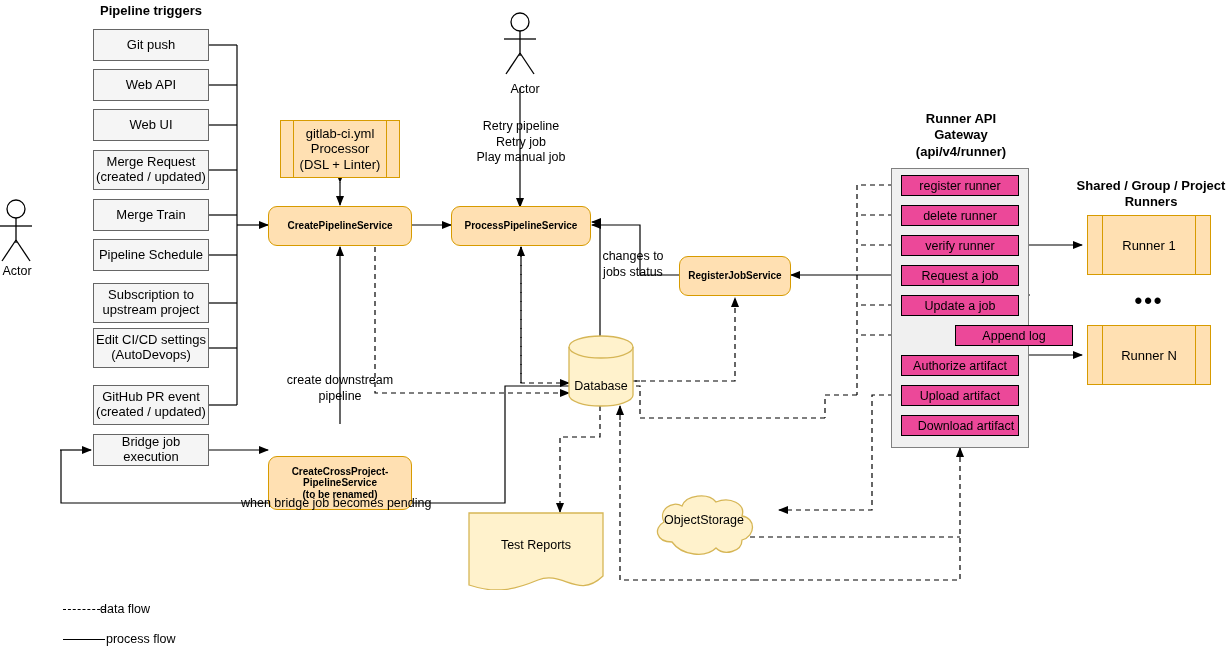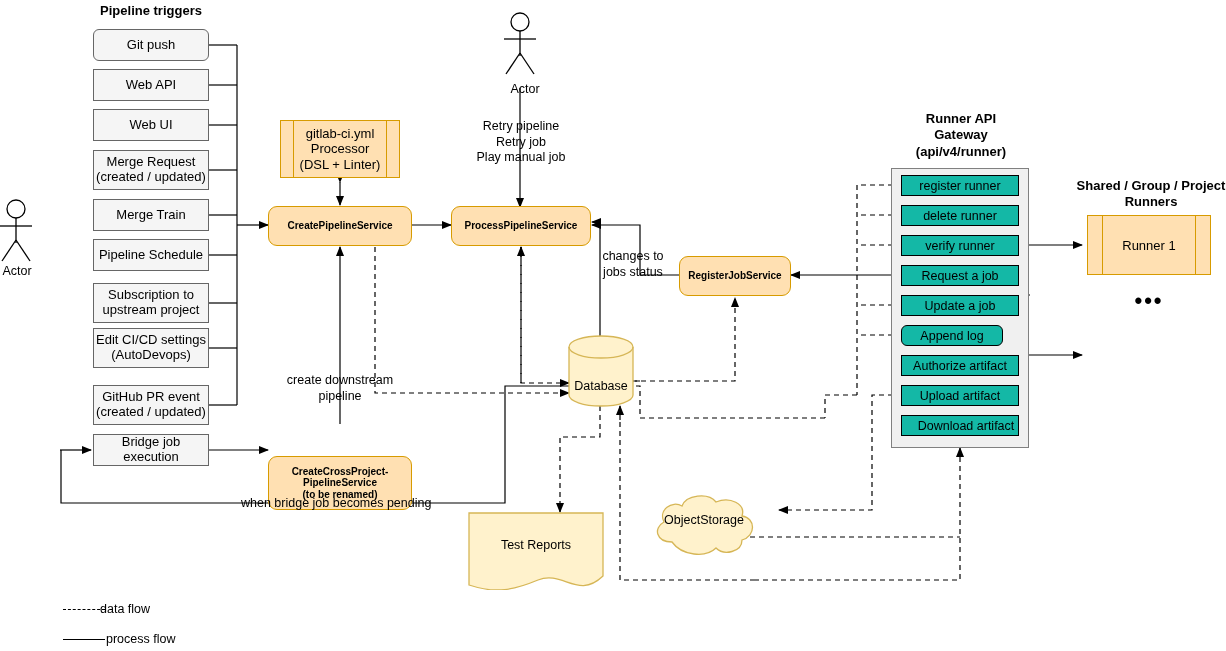--- a/index.html
+++ b/index.html
@@ -4,21 +4,21 @@
 <style>
   html,body{margin:0;padding:0;background:#ffffff;}
   body{font-family:"Liberation Sans", sans-serif;}
   #stage{position:relative;width:1226px;height:651px;background:#fff;overflow:hidden;}
   #wires{position:absolute;left:0;top:0;width:1226px;height:651px;pointer-events:none;}
 
   .node{position:absolute;box-sizing:border-box;display:flex;align-items:center;justify-content:center;text-align:center;line-height:1.15;}
   .trigger{background:#f5f5f5;border:1px solid #666666;color:#000;font-size:13px;}
   .svc{background:#ffe0b2;border:1px solid #d79b00;border-radius:9px;color:#000;font-size:10px;font-weight:bold;}
   .gw-panel{position:absolute;background:#f0f0f0;border:1px solid #808080;box-sizing:border-box;}
-  .gw-item{position:absolute;background:#14b8a6;border:1px solid #000000;box-sizing:border-box;
+  .gw-item{position:absolute;background:#ec4899;border:1px solid #000000;box-sizing:border-box;
            display:flex;align-items:center;justify-content:center;font-size:12.5px;color:#000;}
   .runner-box{position:absolute;background:#ffe0b2;border:1px solid #d79b00;box-sizing:border-box;
               display:flex;align-items:center;justify-content:center;font-size:13px;color:#000;}
   .runner-box::before,.runner-box::after{content:"";position:absolute;top:0;bottom:0;width:1px;background:#d79b00;}
   .runner-box::before{left:14px;}
   .runner-box::after{right:14px;}
   .comp-box{position:absolute;background:#ffe0b2;border:1px solid #d79b00;box-sizing:border-box;
             display:flex;align-items:center;justify-content:center;font-size:13px;color:#000;text-align:center;line-height:1.2;}
   .comp-box::before,.comp-box::after{content:"";position:absolute;top:0;bottom:0;width:1px;background:#d79b00;}
   .comp-box::before{left:12px;}
@@ -139,21 +139,21 @@
     <circle cx="25" cy="12" r="9" fill="#fff" stroke="#000" stroke-width="1.3"></circle>
     <line x1="25" y1="21" x2="25" y2="46" stroke="#000" stroke-width="1.3"></line>
     <line x1="9" y1="29" x2="41" y2="29" stroke="#000" stroke-width="1.3"></line>
     <line x1="25" y1="43" x2="11" y2="64" stroke="#000" stroke-width="1.3"></line>
     <line x1="25" y1="43" x2="39" y2="64" stroke="#000" stroke-width="1.3"></line>
   </svg>
   <div class="lbl" style="left:495px;top:82px;width:60px;">Actor</div>
 
   <div class="lbl bold" style="left:93px;top:3px;width:116px;">Pipeline triggers</div>
 
-  <div class="node trigger" style="left:93px;top:29px;width:116px;height:32px;border-radius:6px;">Git push</div>
+  <div class="node trigger" style="left:93px;top:29px;width:116px;height:32px;">Git push</div>
   <div class="node trigger" style="left:93px;top:69px;width:116px;height:32px;">Web API</div>
   <div class="node trigger" style="left:93px;top:109px;width:116px;height:32px;">Web UI</div>
   <div class="node trigger" style="left:93px;top:199px;width:116px;height:32px;">Merge Train</div>
   <div class="node trigger" style="left:93px;top:150px;width:116px;height:40px;">Merge Request
 (created / updated)</div>
   <div class="node trigger" style="left:93px;top:239px;width:116px;height:32px;">Pipeline Schedule</div>
   <div class="node trigger" style="left:93px;top:283px;width:116px;height:40px;">Subscription to
 upstream project</div>
   <div class="node trigger" style="left:93px;top:328px;width:116px;height:40px;">Edit CI/CD settings
 (AutoDevops)</div>
@@ -200,28 +200,29 @@
   <div class="lbl bold" style="left:898px;top:111px;width:126px;">Runner API
 Gateway
 (api/v4/runner)</div>
   <div class="gw-panel" style="left:891px;top:168px;width:138px;height:280px;"></div>
 
   <div class="gw-item" style="left:901px;top:175px;width:118px;height:21px;">register runner</div>
   <div class="gw-item" style="left:901px;top:205px;width:118px;height:21px;">delete runner</div>
   <div class="gw-item" style="left:901px;top:235px;width:118px;height:21px;">verify runner</div>
   <div class="gw-item" style="left:901px;top:265px;width:118px;height:21px;">Request a job</div>
   <div class="gw-item" style="left:901px;top:295px;width:118px;height:21px;">Update a job</div>
-  <div class="gw-item" style="left:901px;top:325px;width:102px;height:21px;border-radius:6px;">Append log</div>
+  <div class="gw-item" style="left:955px;top:325px;width:118px;height:21px;">Append log</div>
   <div class="gw-item" style="left:901px;top:355px;width:118px;height:21px;">Authorize artifact</div>
   <div class="gw-item" style="left:901px;top:385px;width:118px;height:21px;">Upload artifact</div>
   <div class="gw-item" style="left:901px;top:415px;width:118px;height:21px;padding-left:12px;">Download artifact</div>
 
   <div class="lbl bold" style="left:1076px;top:178px;width:150px;">Shared / Group / Project
 Runners</div>
   <div class="runner-box" style="left:1087px;top:215px;width:124px;height:60px;">Runner 1</div>
   <div class="dots" style="left:1087px;top:290px;width:124px;text-align:center;">•••</div>
+  <div class="runner-box" style="left:1087px;top:325px;width:124px;height:60px;">Runner N</div>
 
   <div class="legend-dash" style="left:63px;top:609px;width:42px;"></div>
   <div class="lbl left" style="left:100px;top:602px;width:120px;">data flow</div>
   <div class="legend-line" style="left:63px;top:639px;width:42px;"></div>
   <div class="lbl left" style="left:106px;top:632px;width:120px;">process flow</div>
 
 </div>
 
 </body></html>

